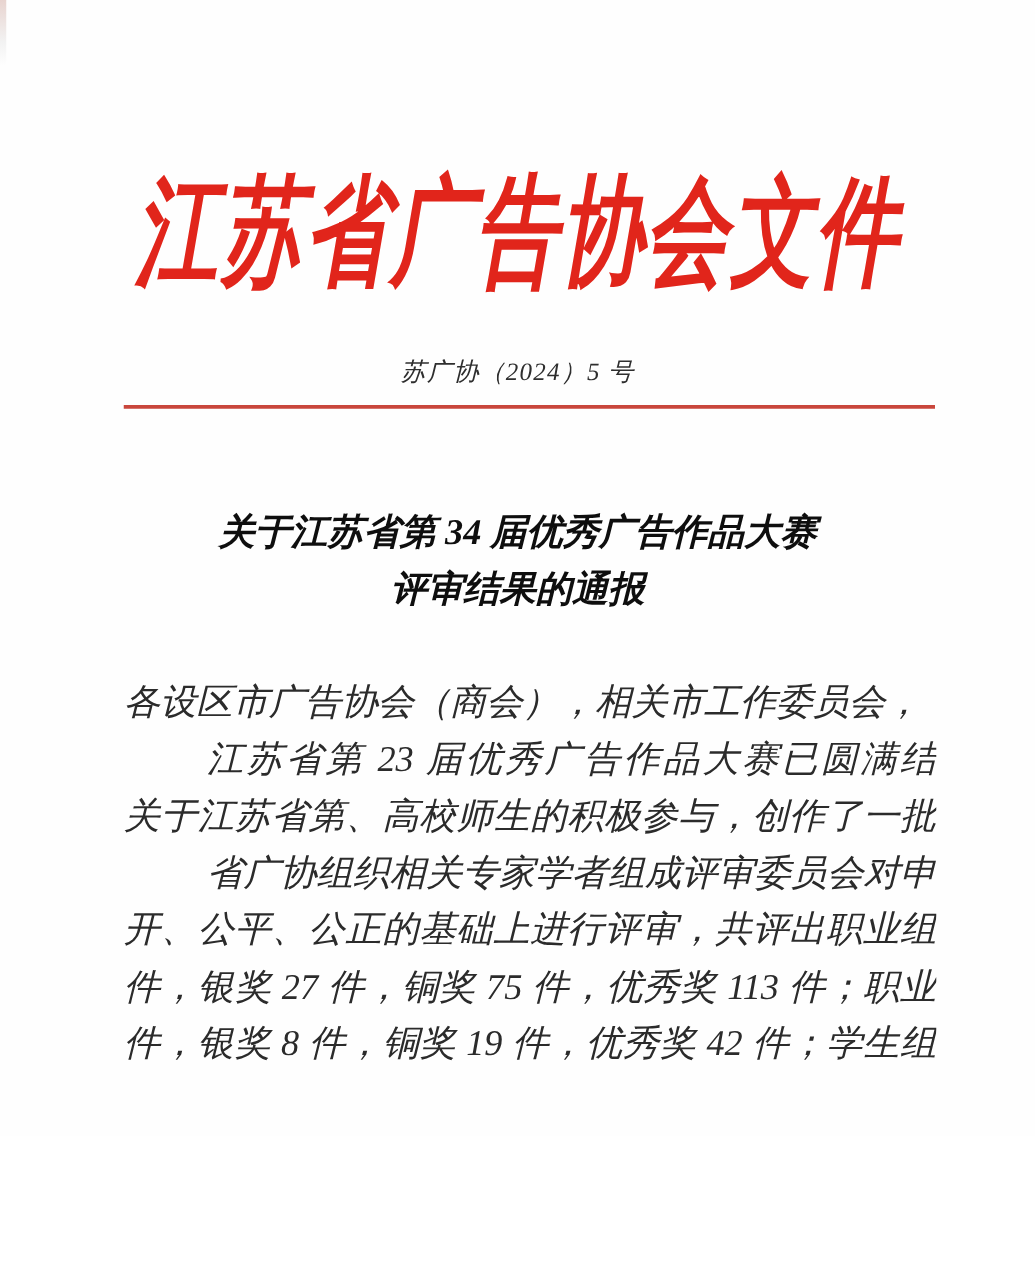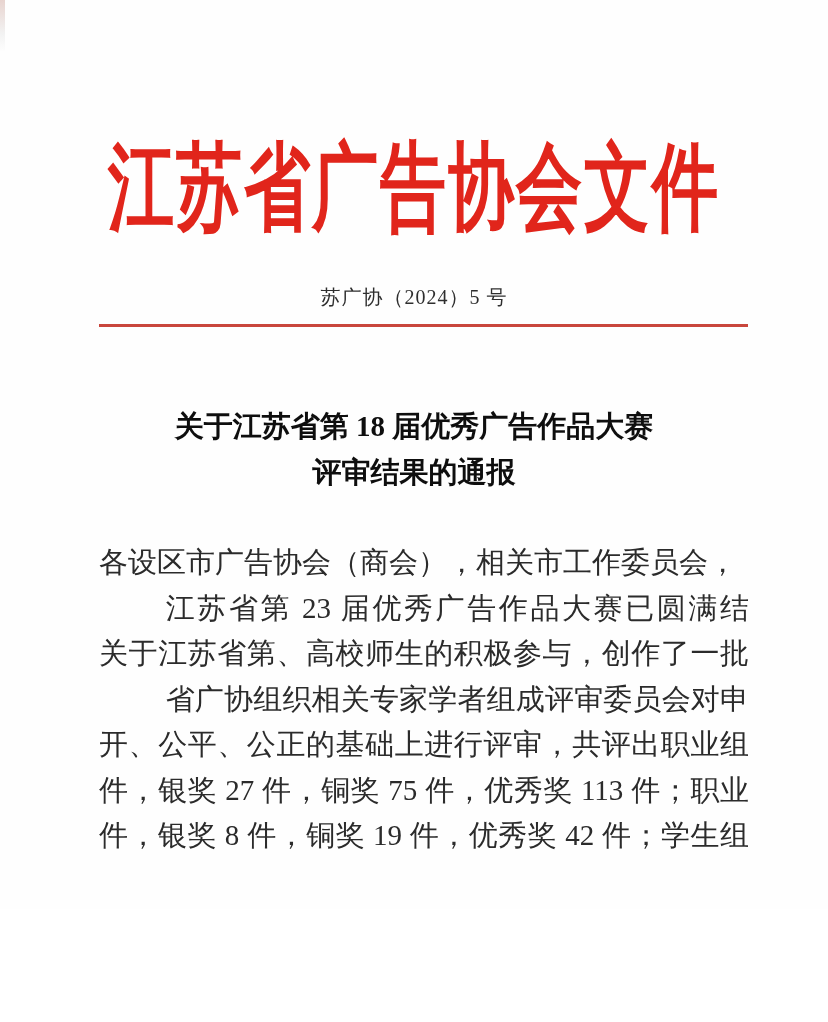--- a/index.html
+++ b/index.html
@@ -7,20 +7,21 @@
     padding: 0;
     background: #ffffff;
   }
   .page {
     position: relative;
     width: 828px;
     height: 909px;
     background: #fefefe;
     overflow: hidden;
     font-family: "Liberation Serif", "DejaVu Serif", serif;
+    font-style: italic;
   }
   
   .edge-artifact {
     position: absolute;
     left: 0;
     top: 0;
     width: 5px;
     height: 52px;
     background: linear-gradient(180deg, rgba(205,160,150,0.45), rgba(190,190,190,0.18) 65%, rgba(0,0,0,0));
   }
@@ -123,21 +124,21 @@
 
   <div class="org-title-wrap">
     <span class="org-title">江苏省广告协会文件</span>
   </div>
 
   <div class="doc-number">苏广协（2024）5 号</div>
 
   <div class="red-rule"></div>
 
   <div class="doc-title">
-    <div>关于江苏省第 18 届优秀广告作品大赛</div>
+    <div>关于江苏省第 34 届优秀广告作品大赛</div>
     <div>评审结果的通报</div>
   </div>
 
   <div class="body-text">
     <div class="bline no-just">各设区市广告协会（商会），相关市工作委员会，各会员单位：</div>
 
     <div class="bline indent">江苏省第 23 届优秀广告作品大赛已圆满结束。该项大赛自启</div>
     <div class="bline">关于江苏省第、高校师生的积极参与，创作了一批创意新颖、制</div>
 
     <div class="bline indent">省广协组织相关专家学者组成评审委员会对申报作品在公</div>

